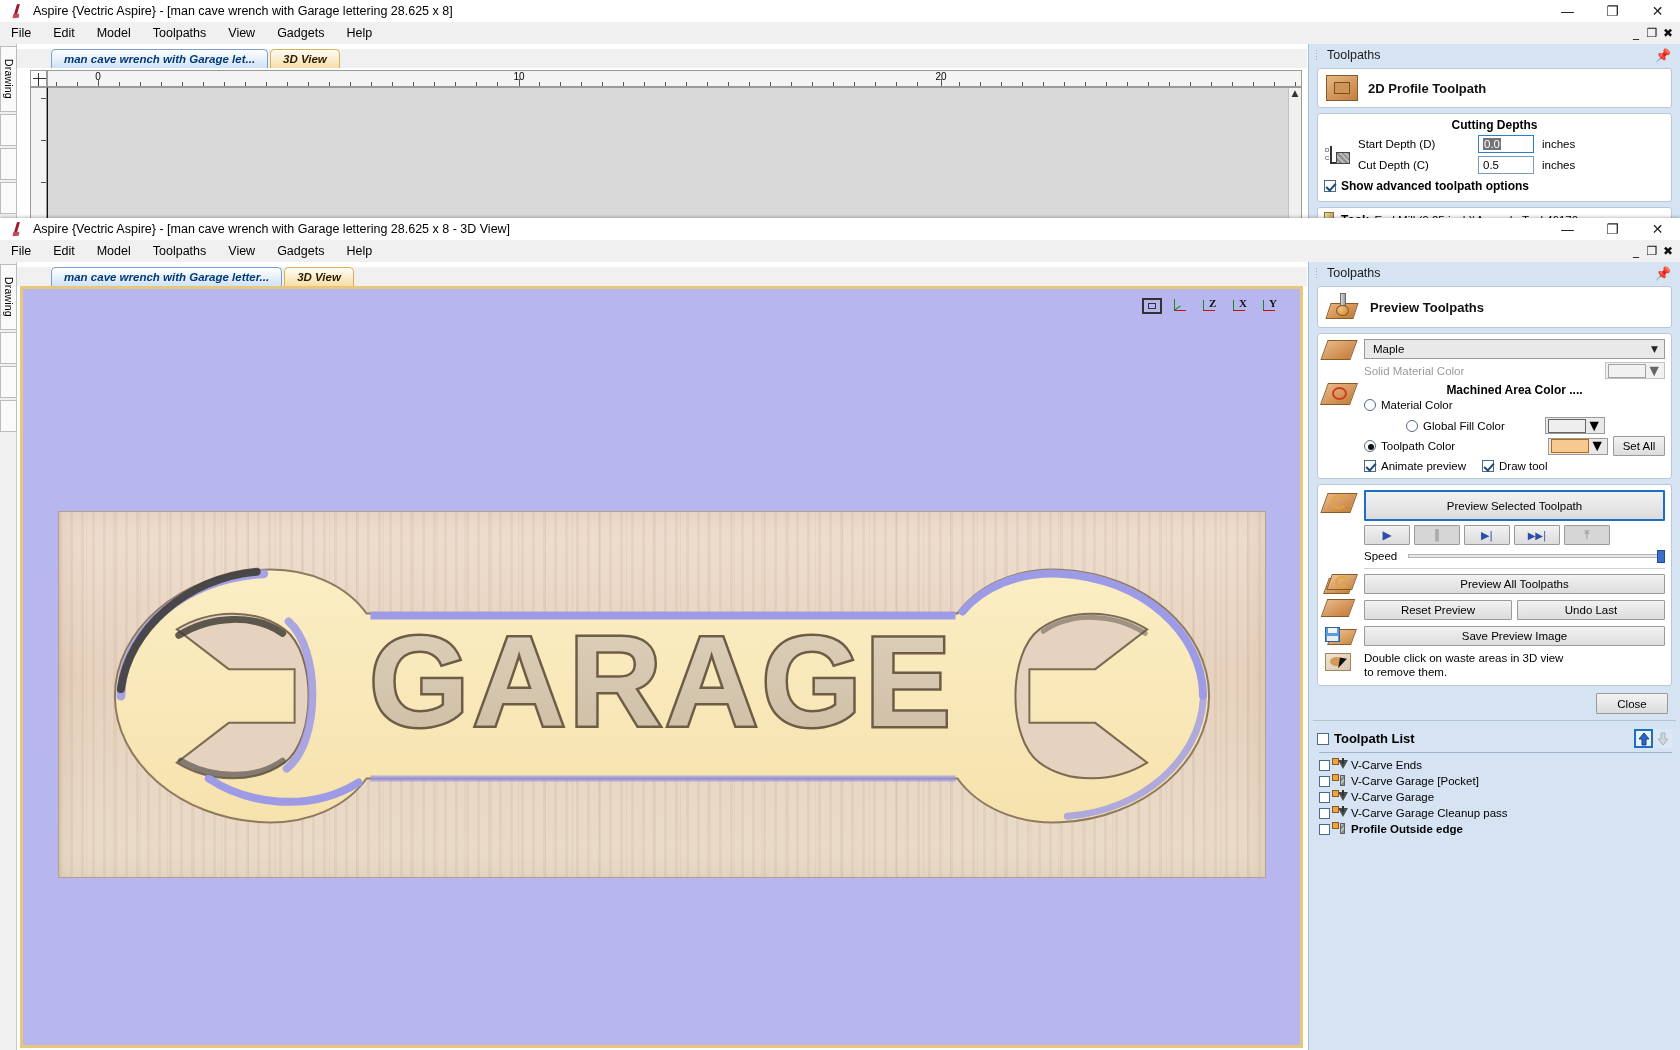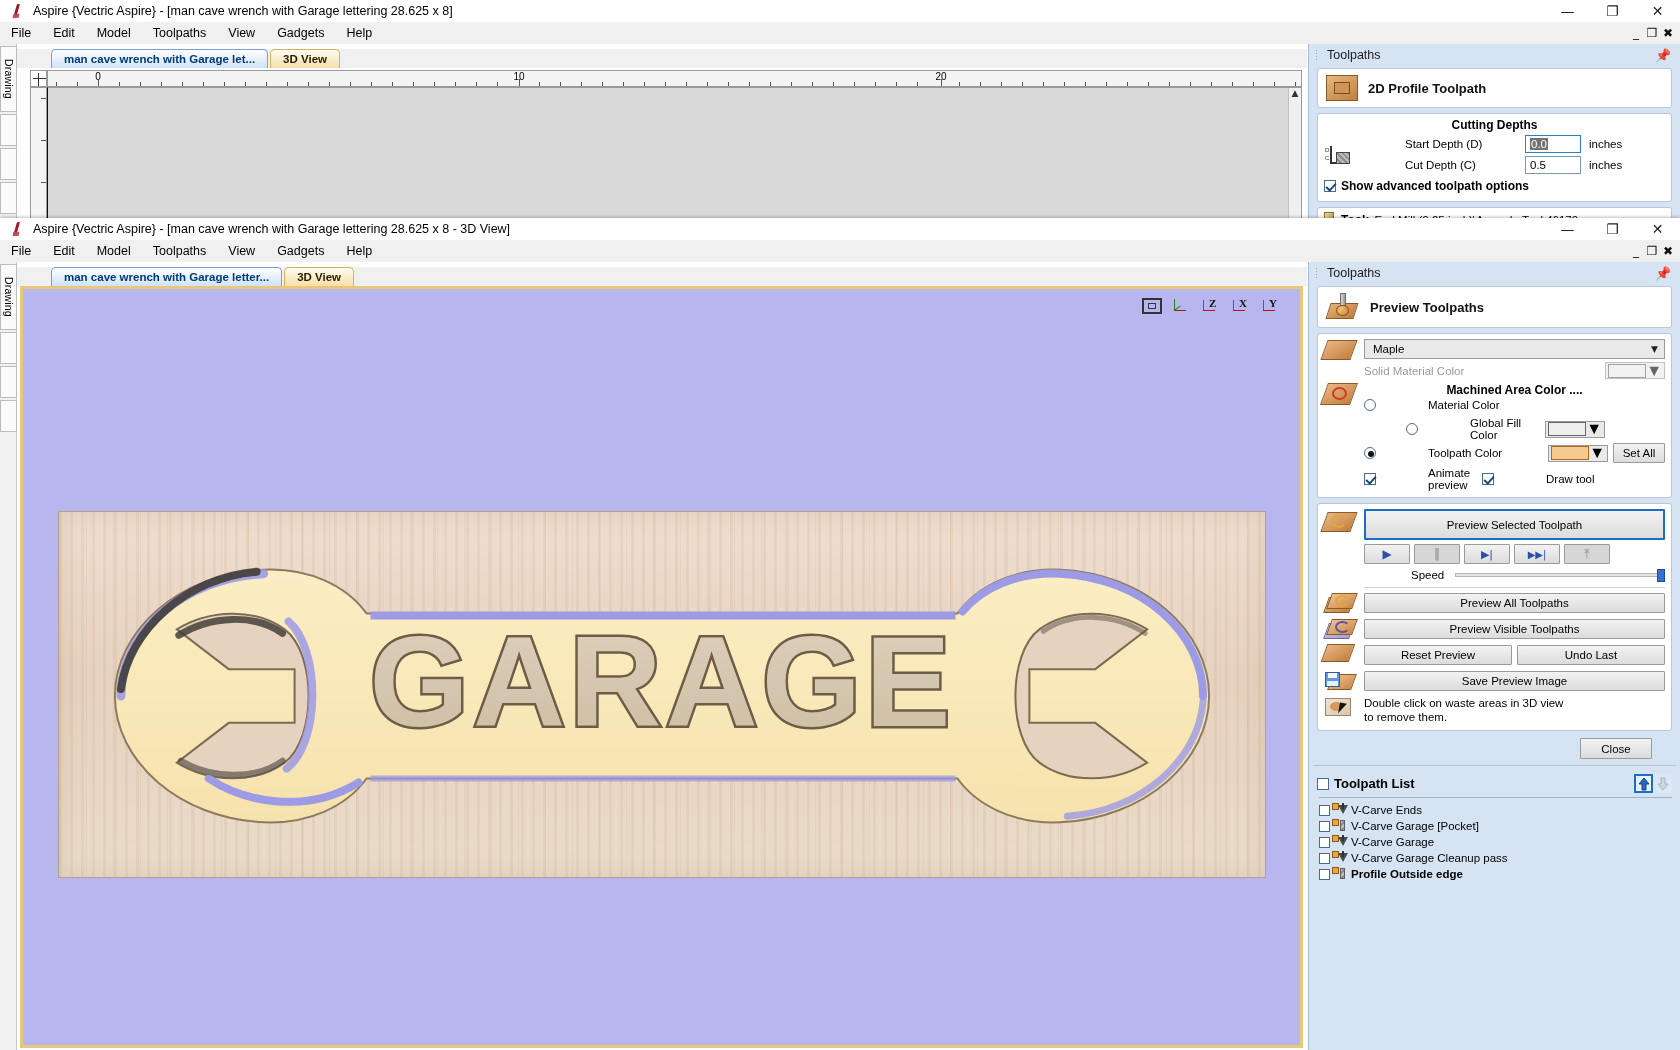--- a/index.html
+++ b/index.html
@@ -45,21 +45,21 @@
     font-size: 12.5px; color: #000; position: relative;
   }
   .menuitem { padding: 3px 11px; cursor: default; }
   .mdibtns { position: absolute; right: 4px; top: 0; height: 22px; display: flex; align-items: center; }
   .mdibtn {
     width: 16px; height: 20px; display: flex; align-items: center; justify-content: center;
     font-size: 12px; color: #111; font-family: "DejaVu Sans", sans-serif;
   }
 
   
-  .tabstrip { height: 19px; background: #f0f0f0; display: flex; align-items: flex-end; padding-left: 34px; }
+  .tabstrip { height: 19px; background: #f0f0f0; display: flex; align-items: flex-end; padding-left: 34px; font-style: italic; }
   .tab {
     height: 19px; padding: 0 12px; display: flex; align-items: center;
     font-size: 11.5px; font-weight: bold; color: #000;
     border: 1px solid #7a9fd0; border-bottom: none;
     border-radius: 5px 5px 0 0; margin-right: 2px;
     background: linear-gradient(#f6f9fd, #d9e7f7);
   }
   .tab.active-blue { background: linear-gradient(#ffffff, #cfe2f7); color: #003a78; }
   .tab.active-gold { background: linear-gradient(#fffdf2, #f5deA8); border-color: #d9b05a; color: #2b1c00; margin-top: 41px; }
 
@@ -128,21 +128,21 @@
   .ic-profile {
     width: 32px; height: 26px;
     background: linear-gradient(150deg,#e7b782,#c07f3f);
     border: 1px solid #8a5a27;
   }
   .ic-profile::after {
     content:""; position:absolute; left:7px; top:6px; right:7px; bottom:6px;
     background:#cf9557; border:1px solid #7d4c1c;
   }
 
-  .lbl-s { font-size: 11.5px; color: #000; margin-left: 47px; }
+  .lbl-s { font-size: 11.5px; color: #000; }
   .lbl-b { font-size: 12px; font-weight: bold; color: #000; text-align: center; }
 
   .tbox {
     border: 1px solid #7a9ab8; background: #fff; height: 18px;
     font-size: 11.5px; padding: 1px 4px; display: flex; align-items: center;
     font-family: "Liberation Sans", sans-serif;
   }
   .tbox.sel { border: 1px solid #2b7ec9; }
   .tbox.sel .selt { background: #737373; color: #fff; padding: 0 1px; }
 
@@ -684,30 +684,20 @@
           <div style="width:34px;height:22px;flex:none;margin-right:6px;position:relative;">
             <div style="position:absolute;left:2px;top:5px;width:26px;height:16px;background:linear-gradient(145deg,#e8b585,#c57f3c);border:1px solid #8a5a27;transform:skewX(-20deg);"></div>
             <div style="position:absolute;left:5px;top:1px;width:26px;height:16px;background:linear-gradient(145deg,#eec092,#cb8a47);border:1px solid #8a5a27;transform:skewX(-20deg);"></div>
             <div style="position:absolute;left:11px;top:3px;width:15px;height:12px;border:2px solid #e0a63c;border-radius:50%;border-right-color:transparent;"></div>
           </div>
           <div class="btn" style="flex:1;">
             <span>Preview All Toolpaths</span>
           </div>
         </div>
 
-        <div style="display:flex;align-items:center;margin-bottom:4px;">
-          <div style="width:34px;height:22px;flex:none;margin-right:6px;position:relative;">
-            <div style="position:absolute;left:2px;top:5px;width:26px;height:16px;background:linear-gradient(145deg,#cfc6ea,#a79cd4);border:1px solid #6f66a0;transform:skewX(-20deg);"></div>
-            <div style="position:absolute;left:5px;top:1px;width:26px;height:16px;background:linear-gradient(145deg,#eec092,#cb8a47);border:1px solid #8a5a27;transform:skewX(-20deg);"></div>
-            <div style="position:absolute;left:11px;top:3px;width:15px;height:12px;border:2px solid #5b54a8;border-radius:50%;border-right-color:transparent;"></div>
-          </div>
-          <div class="btn" style="flex:1;">
-            <span>Preview Visible Toolpaths</span>
-          </div>
-        </div>
 
         <div style="display:flex;align-items:center;margin-bottom:4px;">
           <div style="width:34px;height:22px;flex:none;margin-right:6px;">
             <div style="width:28px;height:18px;background:linear-gradient(145deg,#e8b585,#c57f3c);border:1px solid #8a5a27;transform:skewX(-20deg);"></div>
           </div>
           <div class="btn" style="flex:1;margin-right:5px;">
             <span>Reset Preview</span>
           </div>
           <div class="btn" style="flex:1;">
             <span>Undo Last</span>
@@ -732,21 +722,21 @@
             <div style="position:absolute;left:6px;top:6px;width:13px;height:9px;border-radius:50%;background:#d59a55;"></div>
             <div style="position:absolute;left:15px;top:7px;width:0;height:0;border-left:7px solid #111;border-bottom:11px solid transparent;transform:rotate(10deg);"></div>
           </div>
           <div style="flex:1;font-size:11.5px;color:#000;line-height:14px;">
             <div>Double click on waste areas in 3D view</div>
             <div>to remove them.</div>
           </div>
         </div>
       </div>
 
-      <div style="display:flex;justify-content:flex-end;padding:2px 28px 6px 0;">
+      <div style="display:flex;justify-content:flex-end;padding:2px 12px 6px 0;">
         <div class="btn" style="width:72px;height:21px;">
           <span>Close</span>
         </div>
       </div>
 
       <div style="border-top:1px solid #b3c4d8;margin:0 4px;"></div>
 
       <div style="padding:8px 8px 0 8px;">
         <div style="display:flex;align-items:center;">
           <div class="chk" style="flex:1;">

